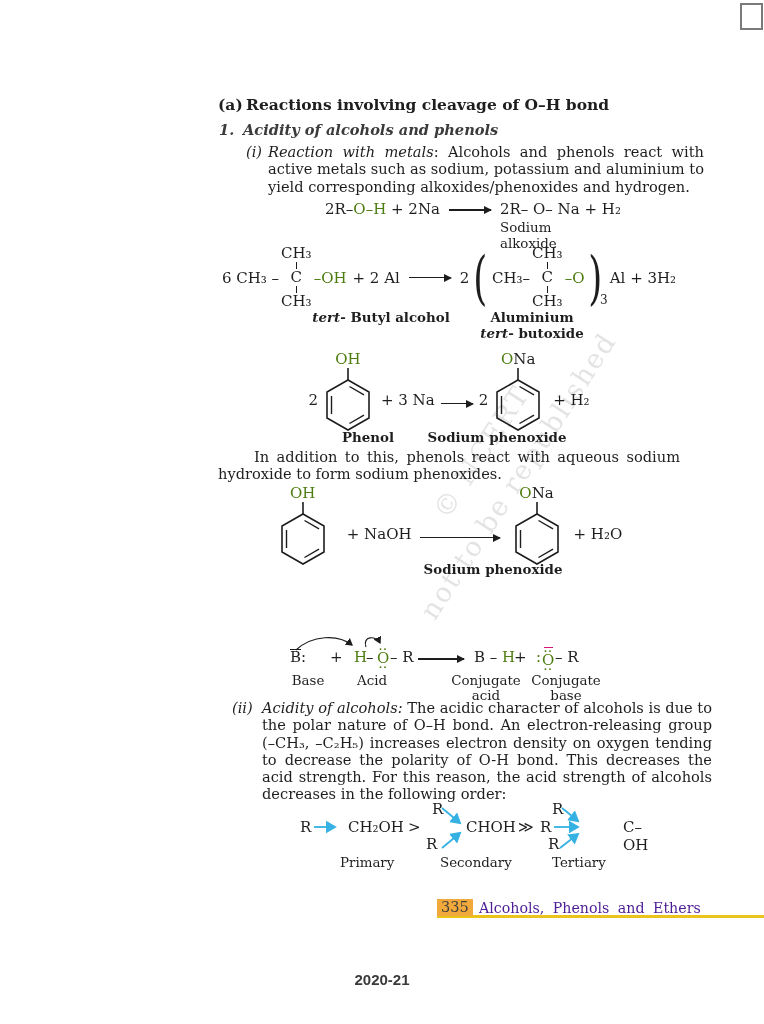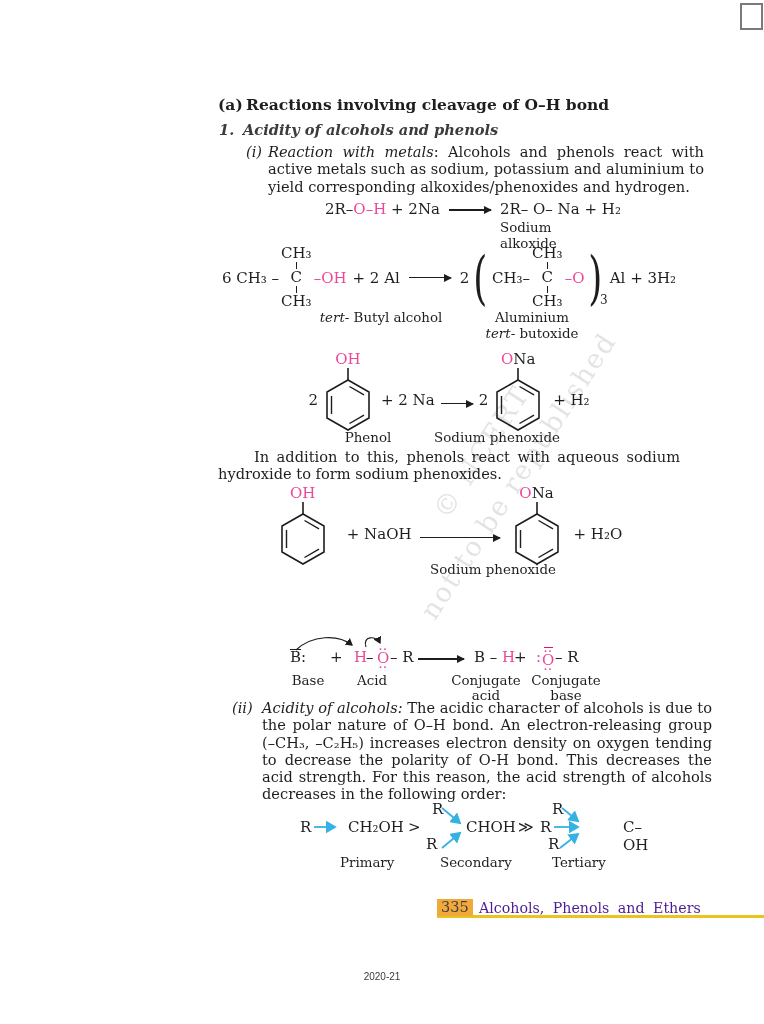--- a/index.html
+++ b/index.html
@@ -22,21 +22,21 @@
 
   
   .para{font-size:14.6px;line-height:17.3px;text-align:justify;}
   .indent{text-indent:36px;}
   .hang{padding-left:22px;}
   .hang .mk{display:inline-block;width:22px;margin-left:-22px;font-style:italic;}
   .hang2{padding-left:30px;}
   .hang2 .mk{display:inline-block;width:30px;margin-left:-30px;font-style:italic;}
   .it{font-style:italic;}
 
-  .mag{color:#ec4899;}
+  .mag{color:#4d7c0f;}
 
   
   .arr{position:relative;display:inline-block;height:1.5px;background:#1d1d1d;vertical-align:middle;}
   .arr::after{content:'';position:absolute;right:-1px;top:50%;transform:translateY(-50%);
               width:0;height:0;border-left:8px solid #1d1d1d;border-top:4.2px solid transparent;border-bottom:4.2px solid transparent;}
 
   .eqrow{display:flex;align-items:flex-start;font-size:15px;}
   .eqrow-c{display:flex;align-items:center;justify-content:center;font-size:15px;}
   .subname{font-size:13.4px;line-height:15.5px;}
 
@@ -46,21 +46,21 @@
 
   .bigparen{font-size:58px;font-weight:400;line-height:58px;transform:scaleX(.62);color:#1d1d1d;font-family:"DejaVu Serif",serif;}
   .paren-sub{align-self:flex-end;font-size:12px;margin:0 2px 2px -7px;}
 
   
   .ringcol{display:flex;flex-direction:column;align-items:center;}
   .ringlab{font-size:15px;line-height:15px;height:16px;}
   .eq-side{margin-top:16px;}
   .eq-arr-side{margin-top:23px;}
 
-  .eqlabel{position:absolute;font-size:13.4px;line-height:15.5px;text-align:center;}
+  .eqlabel{position:absolute;font-size:13.4px;line-height:15.5px;text-align:center;font-weight:bold;}
 
   
   .scheme{left:288px;top:634px;width:310px;height:64px;font-size:15px;}
   .scheme .f{position:absolute;top:14px;}
   .scheme .lab{position:absolute;top:40px;font-size:13.4px;line-height:14.5px;text-align:center;}
   .neg{display:inline-block;border-top:1.4px solid #1d1d1d;line-height:1.05;}
   .odots{display:inline-flex;flex-direction:column;align-items:center;line-height:1;vertical-align:middle;}
   .odots .d{font-size:10px;line-height:4px;letter-spacing:1px;font-weight:bold;}
   .odots .dbar{border-top:1.3px solid #d6147e;padding-top:1px;}
   .odots .o{font-size:15px;line-height:14px;}
@@ -68,21 +68,21 @@
   
   .order{left:300px;top:798px;width:340px;height:76px;font-size:15px;}
   .order .t{position:absolute;}
   .order .lab{position:absolute;top:57px;font-size:13.4px;}
 
   
   .foot-rule{left:437px;top:915px;width:327px;height:2.6px;background:#eac31c;}
   .foot-num{left:437px;top:899px;background:#f2a93c;color:#3f3f3f;font-size:14.5px;padding:0 4px 1px 4px;}
   .foot-title{left:479px;top:900px;color:#4c1d95;font-size:14.2px;word-spacing:4px;}
   .year{left:0;top:971px;width:764px;text-align:center;font-family:"Liberation Sans","DejaVu Sans",sans-serif;
-        font-size:10px;font-weight:normal;color:#3a3a3a;}
+        font-size:15px;font-weight:bold;color:#3a3a3a;}
 
   svg .bond{stroke:#1d1d1d;stroke-width:1.6;fill:none;}
   svg .bond2{stroke:#1d1d1d;stroke-width:1.4;fill:none;}
   svg .curve{stroke:#1d1d1d;stroke-width:1.2;fill:none;}
   svg .cy{stroke:#35b2e3;stroke-width:1.8;fill:none;}
 </style>
 </head>
 <body>
 
 <div class="page">
@@ -161,21 +161,21 @@
       <span class="ringcol">
         <span class="ringlab mag">OH</span>
         <svg width="54" height="64" viewBox="0 0 54 64">
           <line class="bond" x1="27" y1="0" x2="27" y2="12"></line>
           <polygon class="bond" points="27,12 48,24 48,50 27,62 6,50 6,24"></polygon>
           <line class="bond2" x1="28.5" y1="18.5" x2="43" y2="26.8"></line>
           <line class="bond2" x1="43" y1="47.2" x2="28.5" y2="55.5"></line>
           <line class="bond2" x1="10.5" y1="46" x2="10.5" y2="28"></line>
         </svg>
       </span>
-      <span class="eq-side" style="margin:16px 6px 0 6px;">+ 2 Na</span>
+      <span class="eq-side" style="margin:16px 6px 0 6px;">+ 3 Na</span>
       <span class="arr eq-arr-side" style="width:32px;margin-right:6px;"></span>
       <span class="eq-side" style="margin-right:3px;">2</span>
       <span class="ringcol">
         <span class="ringlab"><span class="mag">O</span><span>Na</span></span>
         <svg width="54" height="64" viewBox="0 0 54 64">
           <line class="bond" x1="27" y1="0" x2="27" y2="12"></line>
           <polygon class="bond" points="27,12 48,24 48,50 27,62 6,50 6,24"></polygon>
           <line class="bond2" x1="28.5" y1="18.5" x2="43" y2="26.8"></line>
           <line class="bond2" x1="43" y1="47.2" x2="28.5" y2="55.5"></line>
           <line class="bond2" x1="10.5" y1="46" x2="10.5" y2="28"></line>

